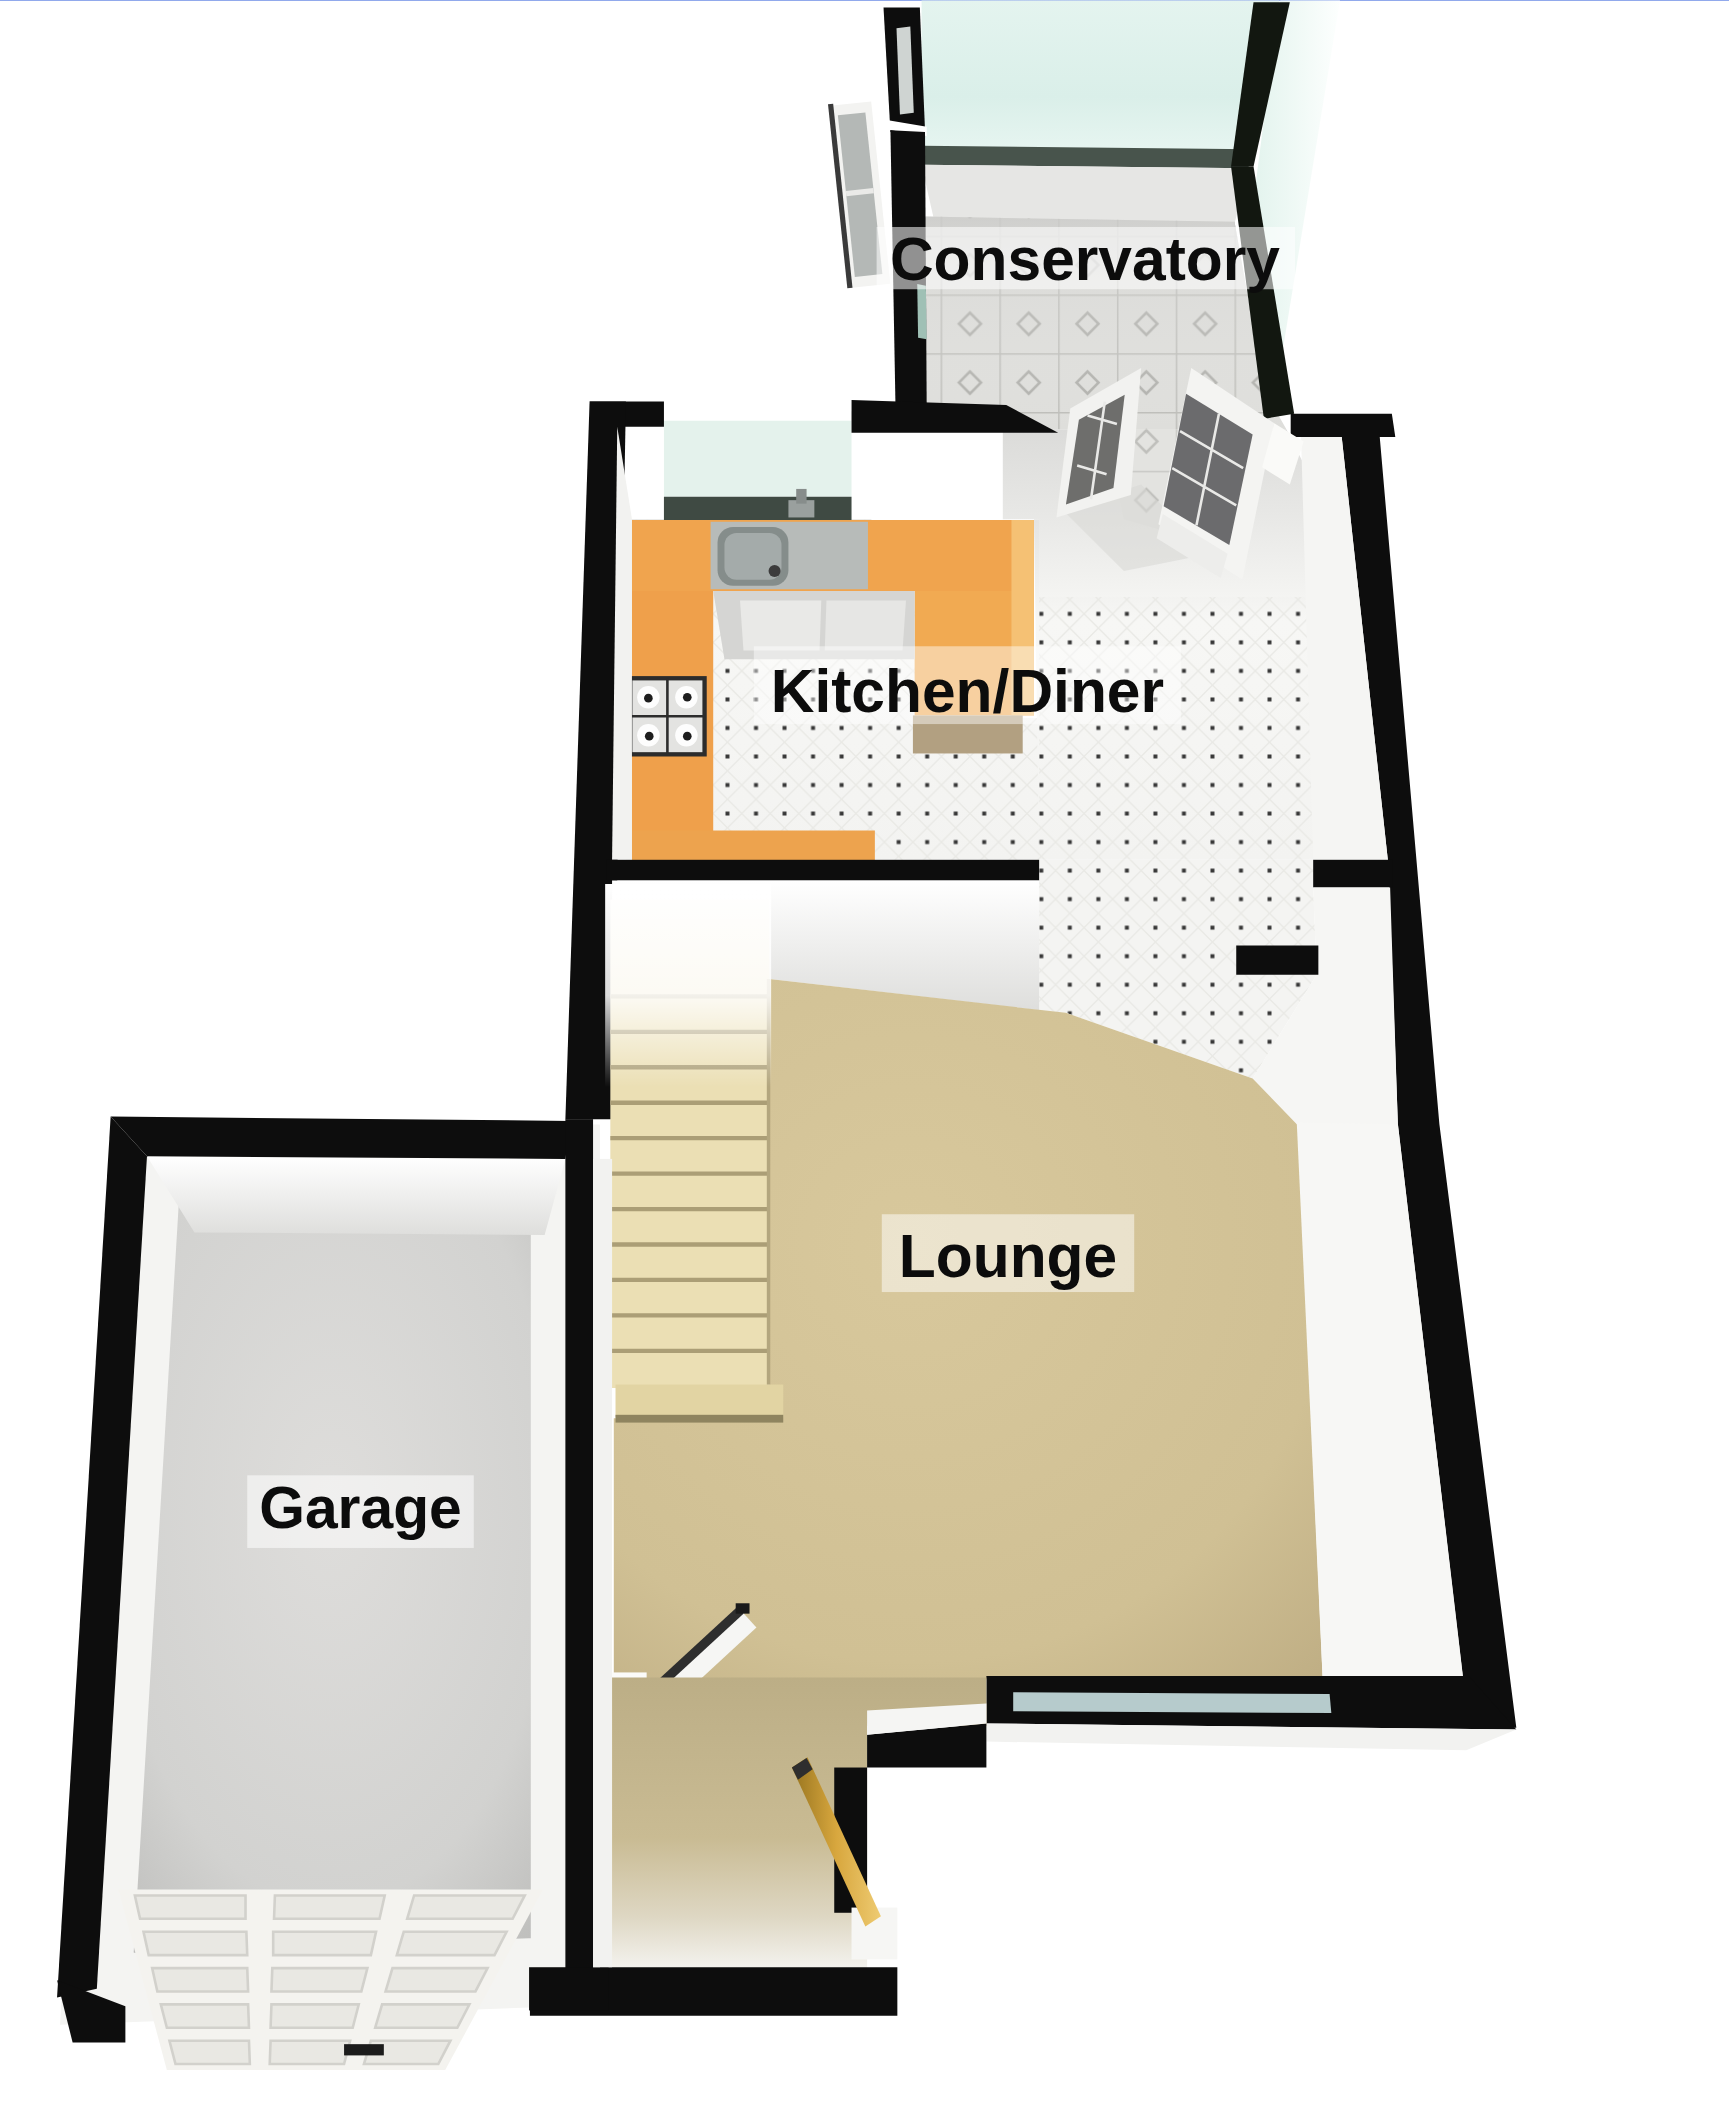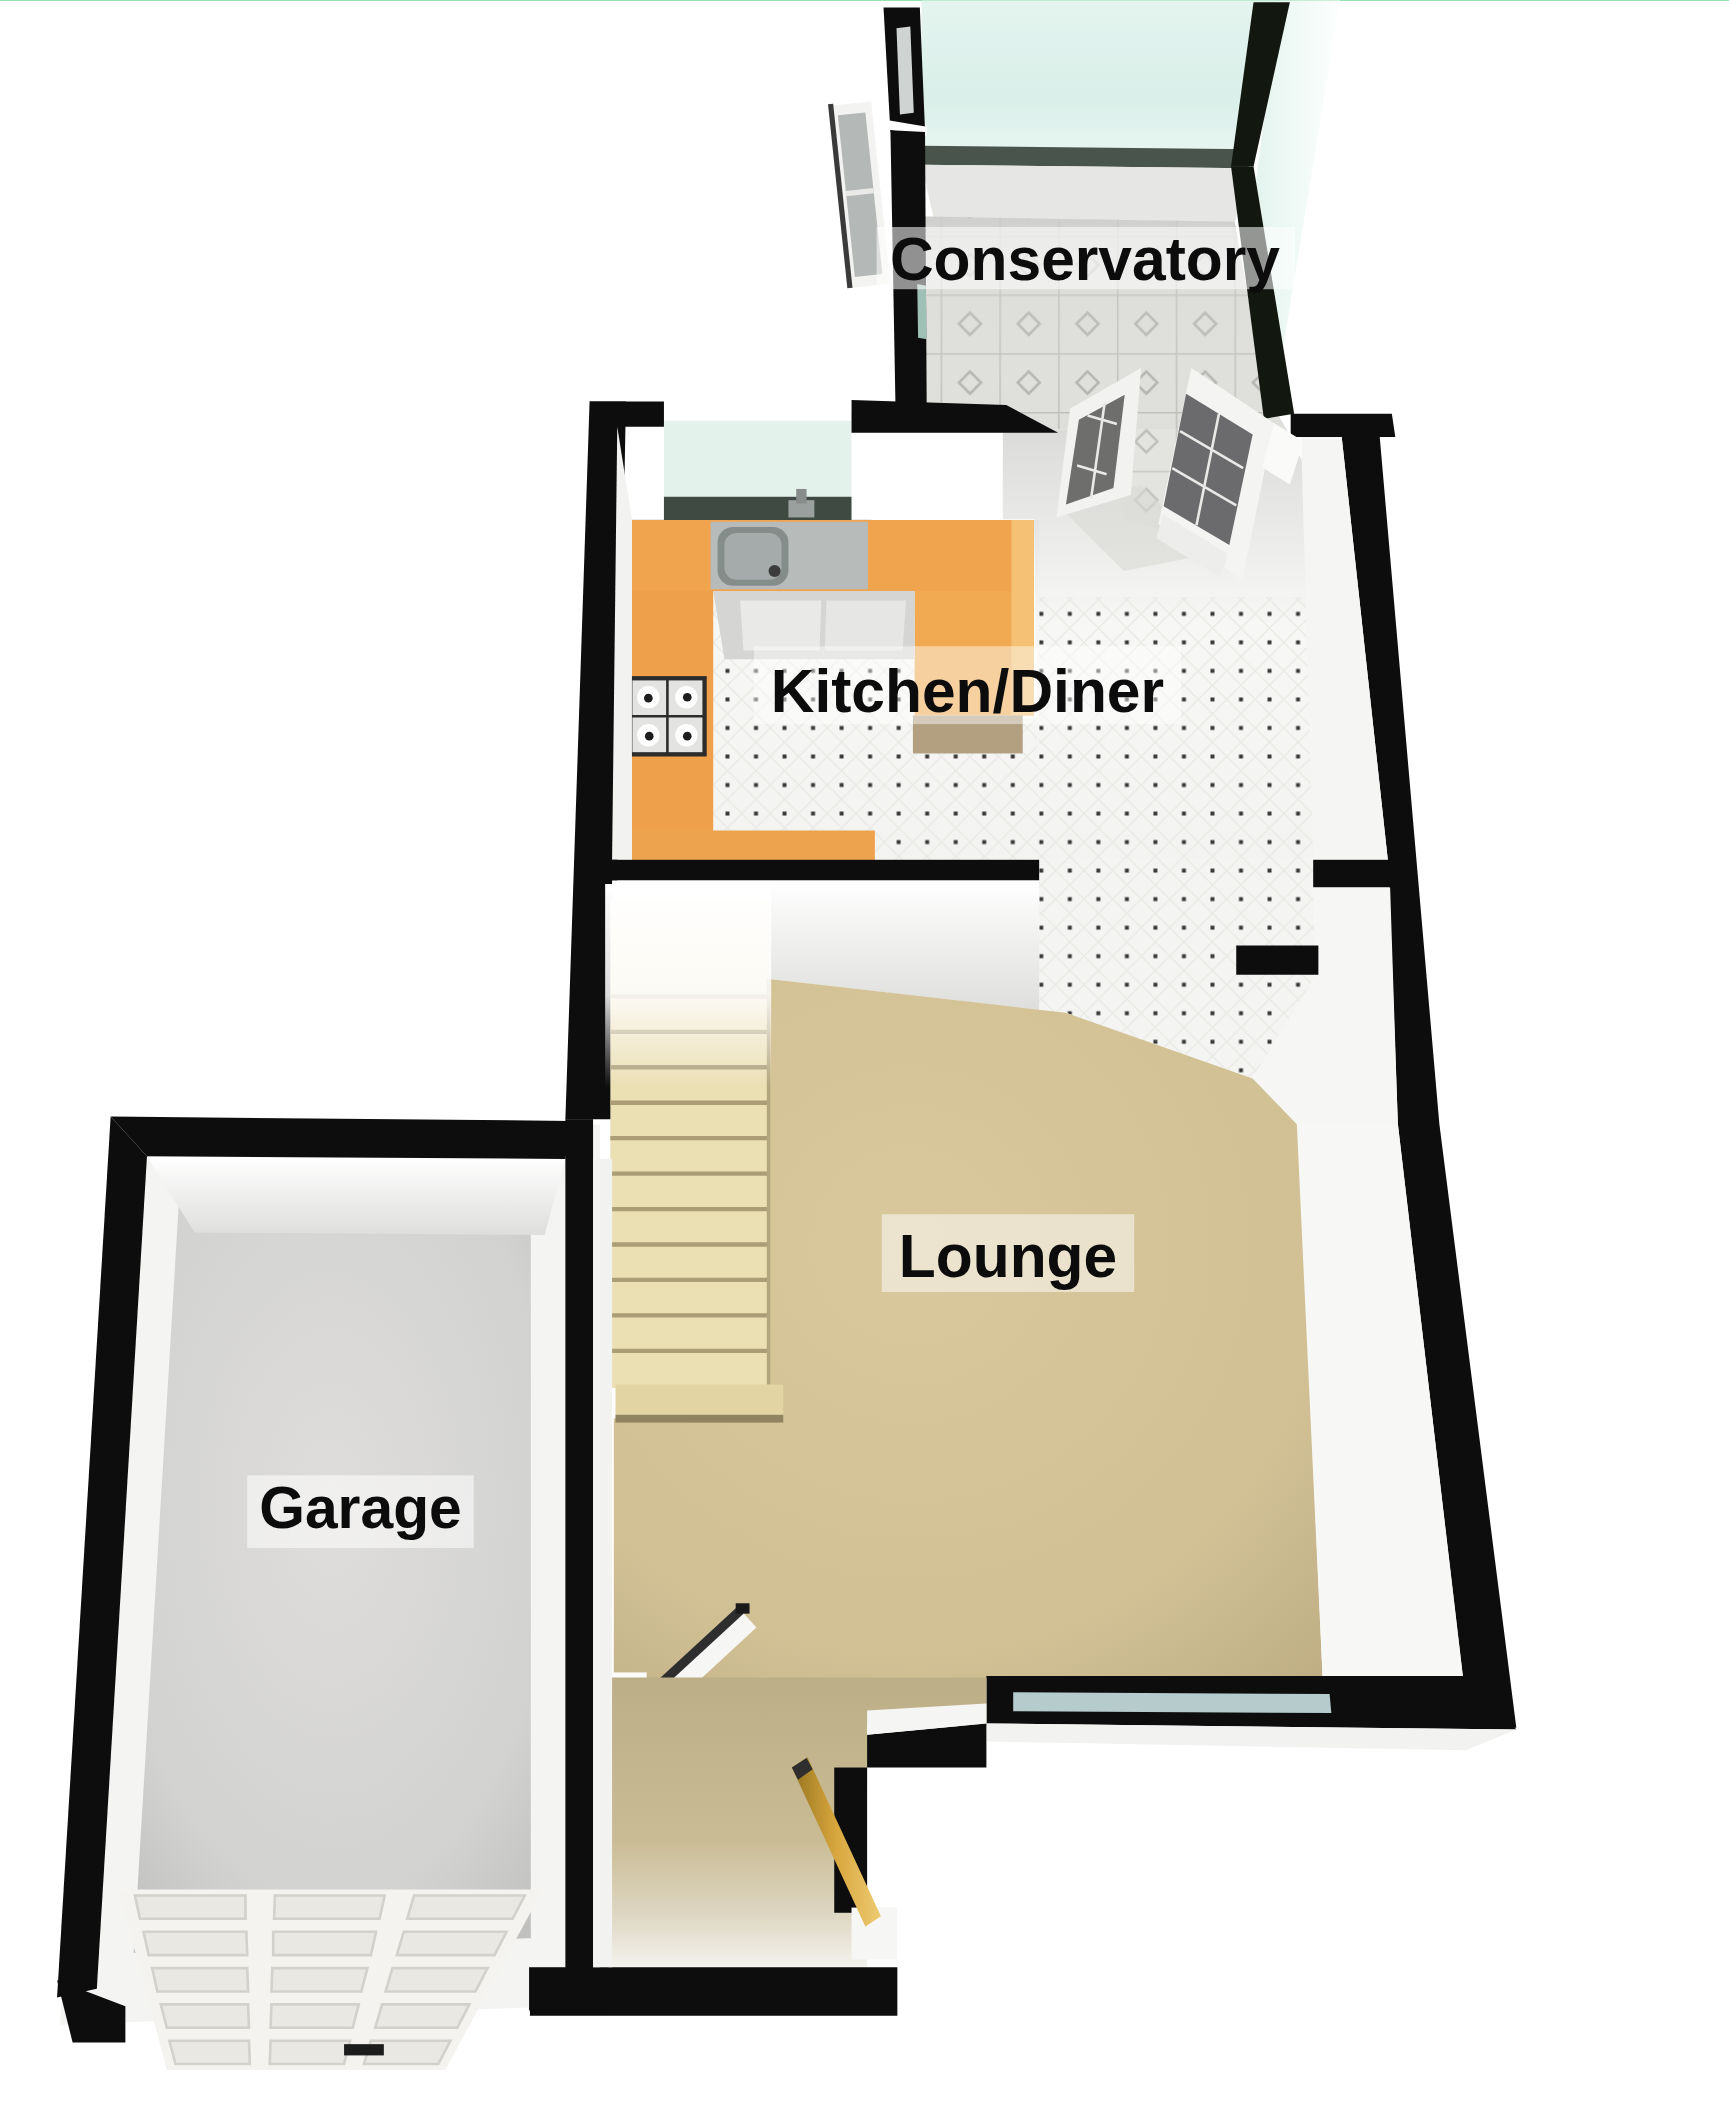--- a/index.html
+++ b/index.html
@@ -1,16 +1,16 @@
 <!DOCTYPE html>
 <html style="font-size:14px"><head>
 <meta charset="utf-8">
 <style>
 html,body{margin:0;padding:0;background:#ffffff;}
-#page{width:1729px;height:2119px;position:relative;overflow:hidden;background:#22c55e;}
+#page{width:1729px;height:2119px;position:relative;overflow:hidden;background:#1d4ed8;}
 svg{display:block;}
 text{font-family:"Liberation Sans",sans-serif;font-weight:bold;fill:#0c0c0c;}
 </style>
 </head>
 <body>
 <div id="page">
 <svg width="1729" height="2119" viewBox="0 0 2000 2450" xmlns="http://www.w3.org/2000/svg">
 <defs>
 <linearGradient id="glassTop" x1="0" y1="0" x2="0" y2="1">
   <stop offset="0" stop-color="#e4f4ef"></stop>

